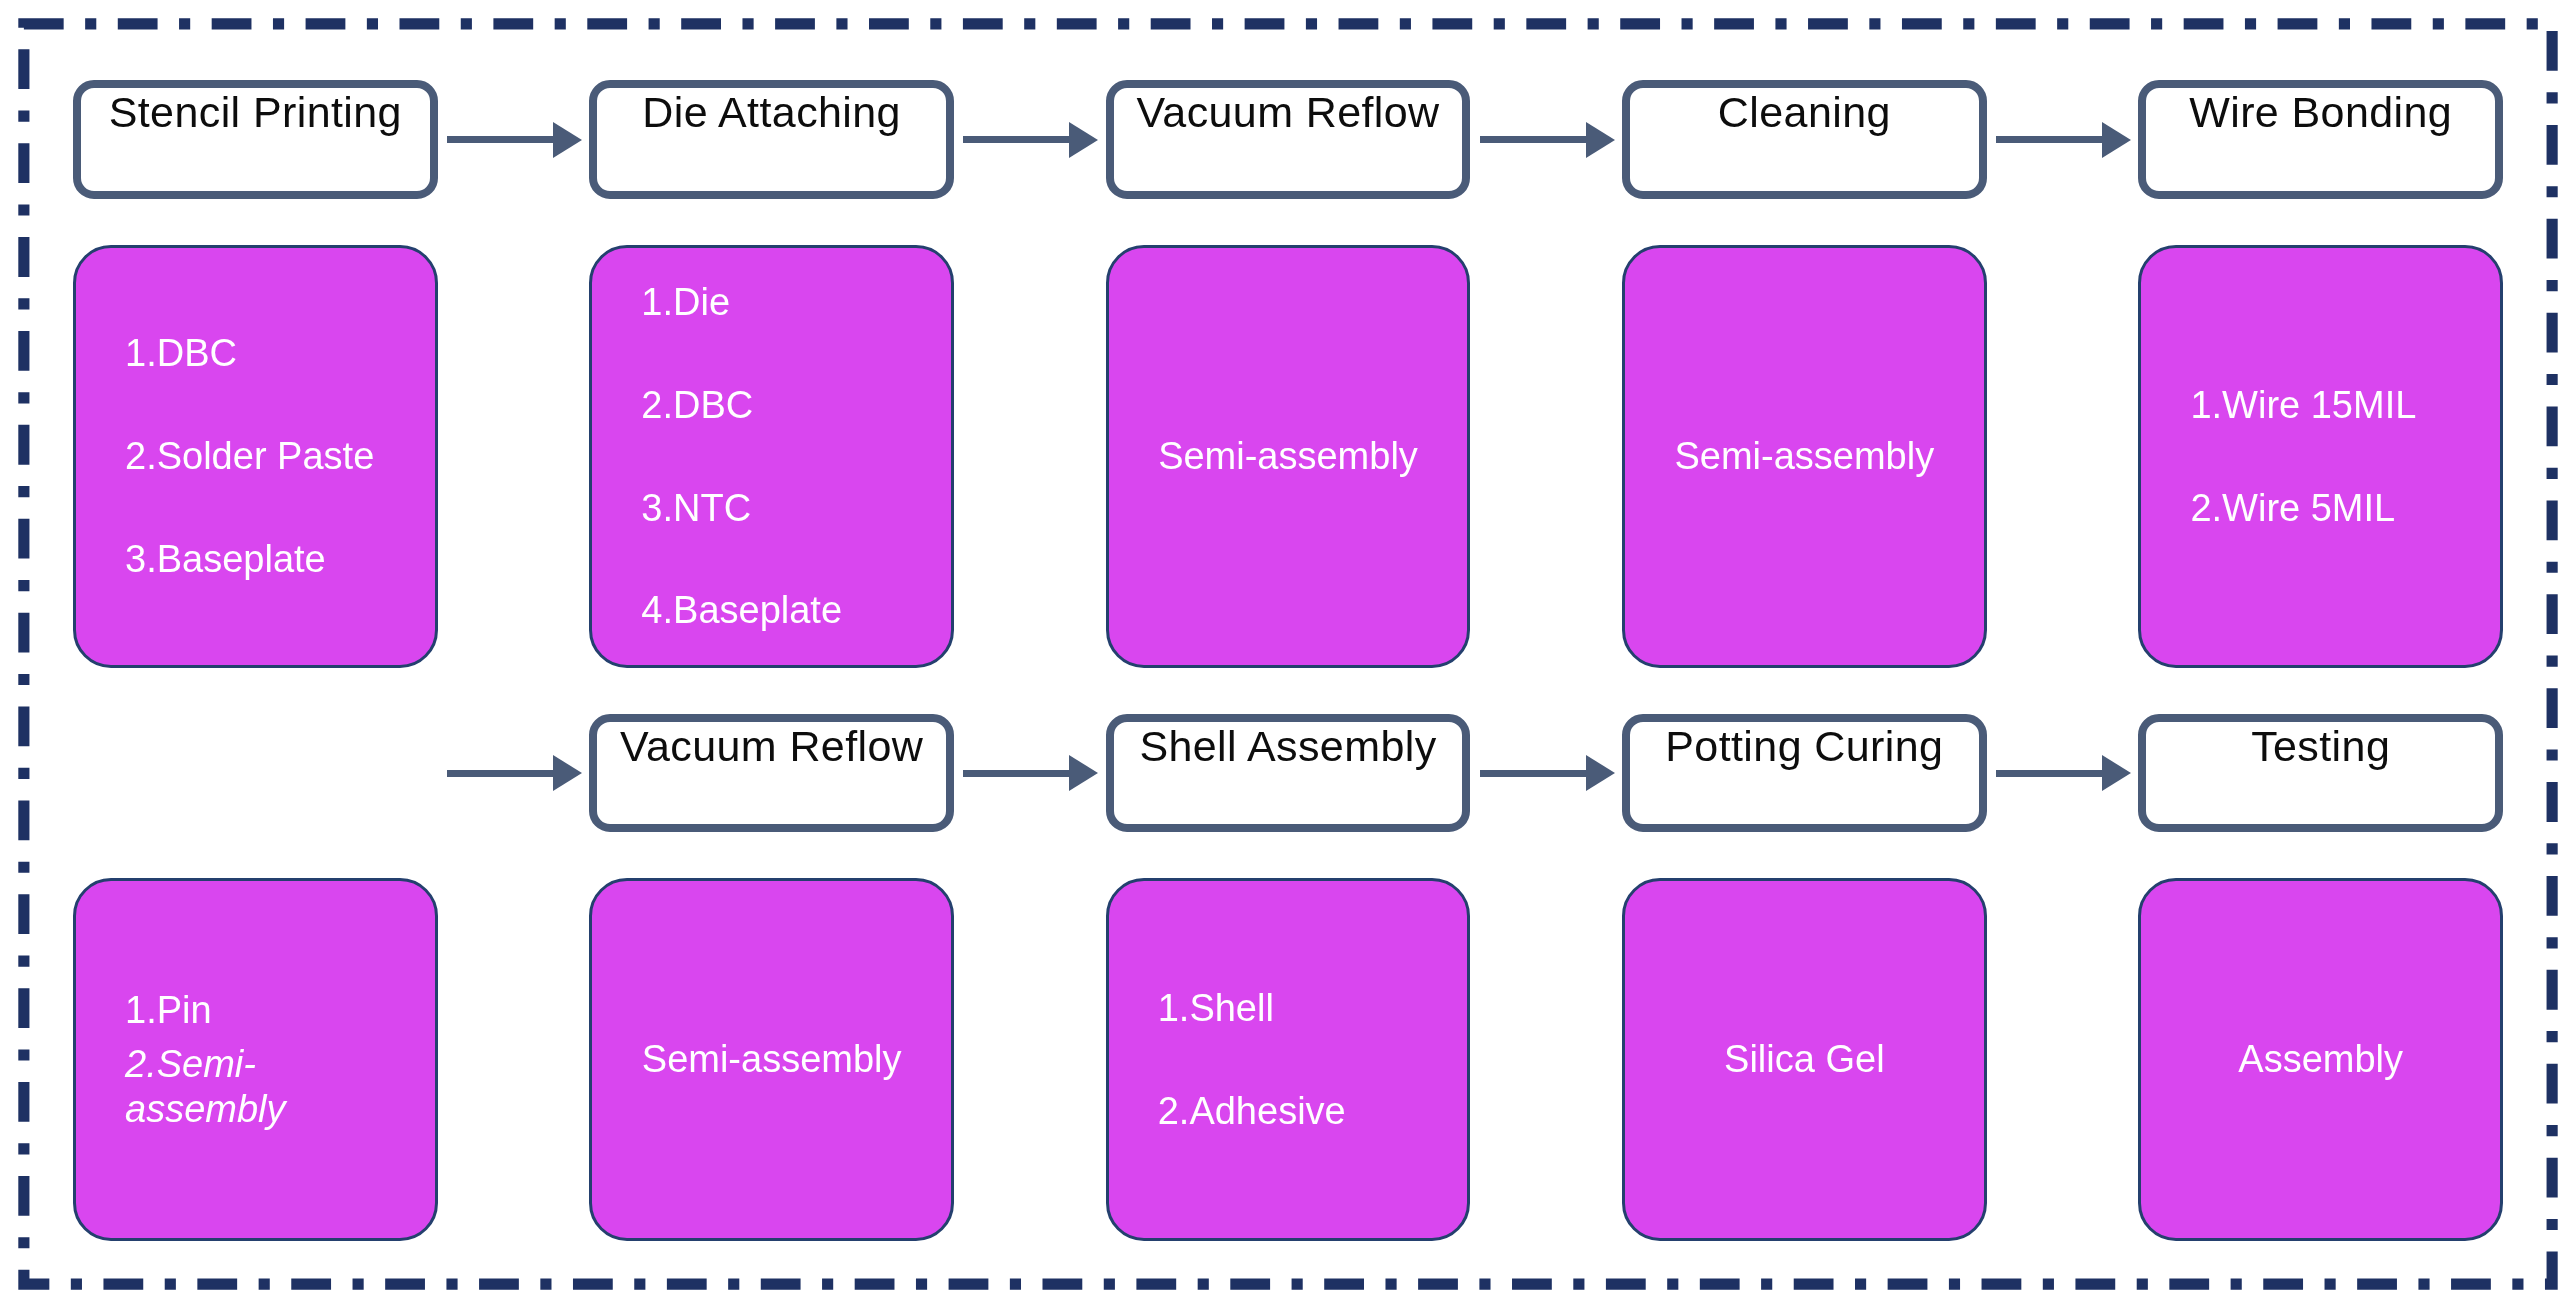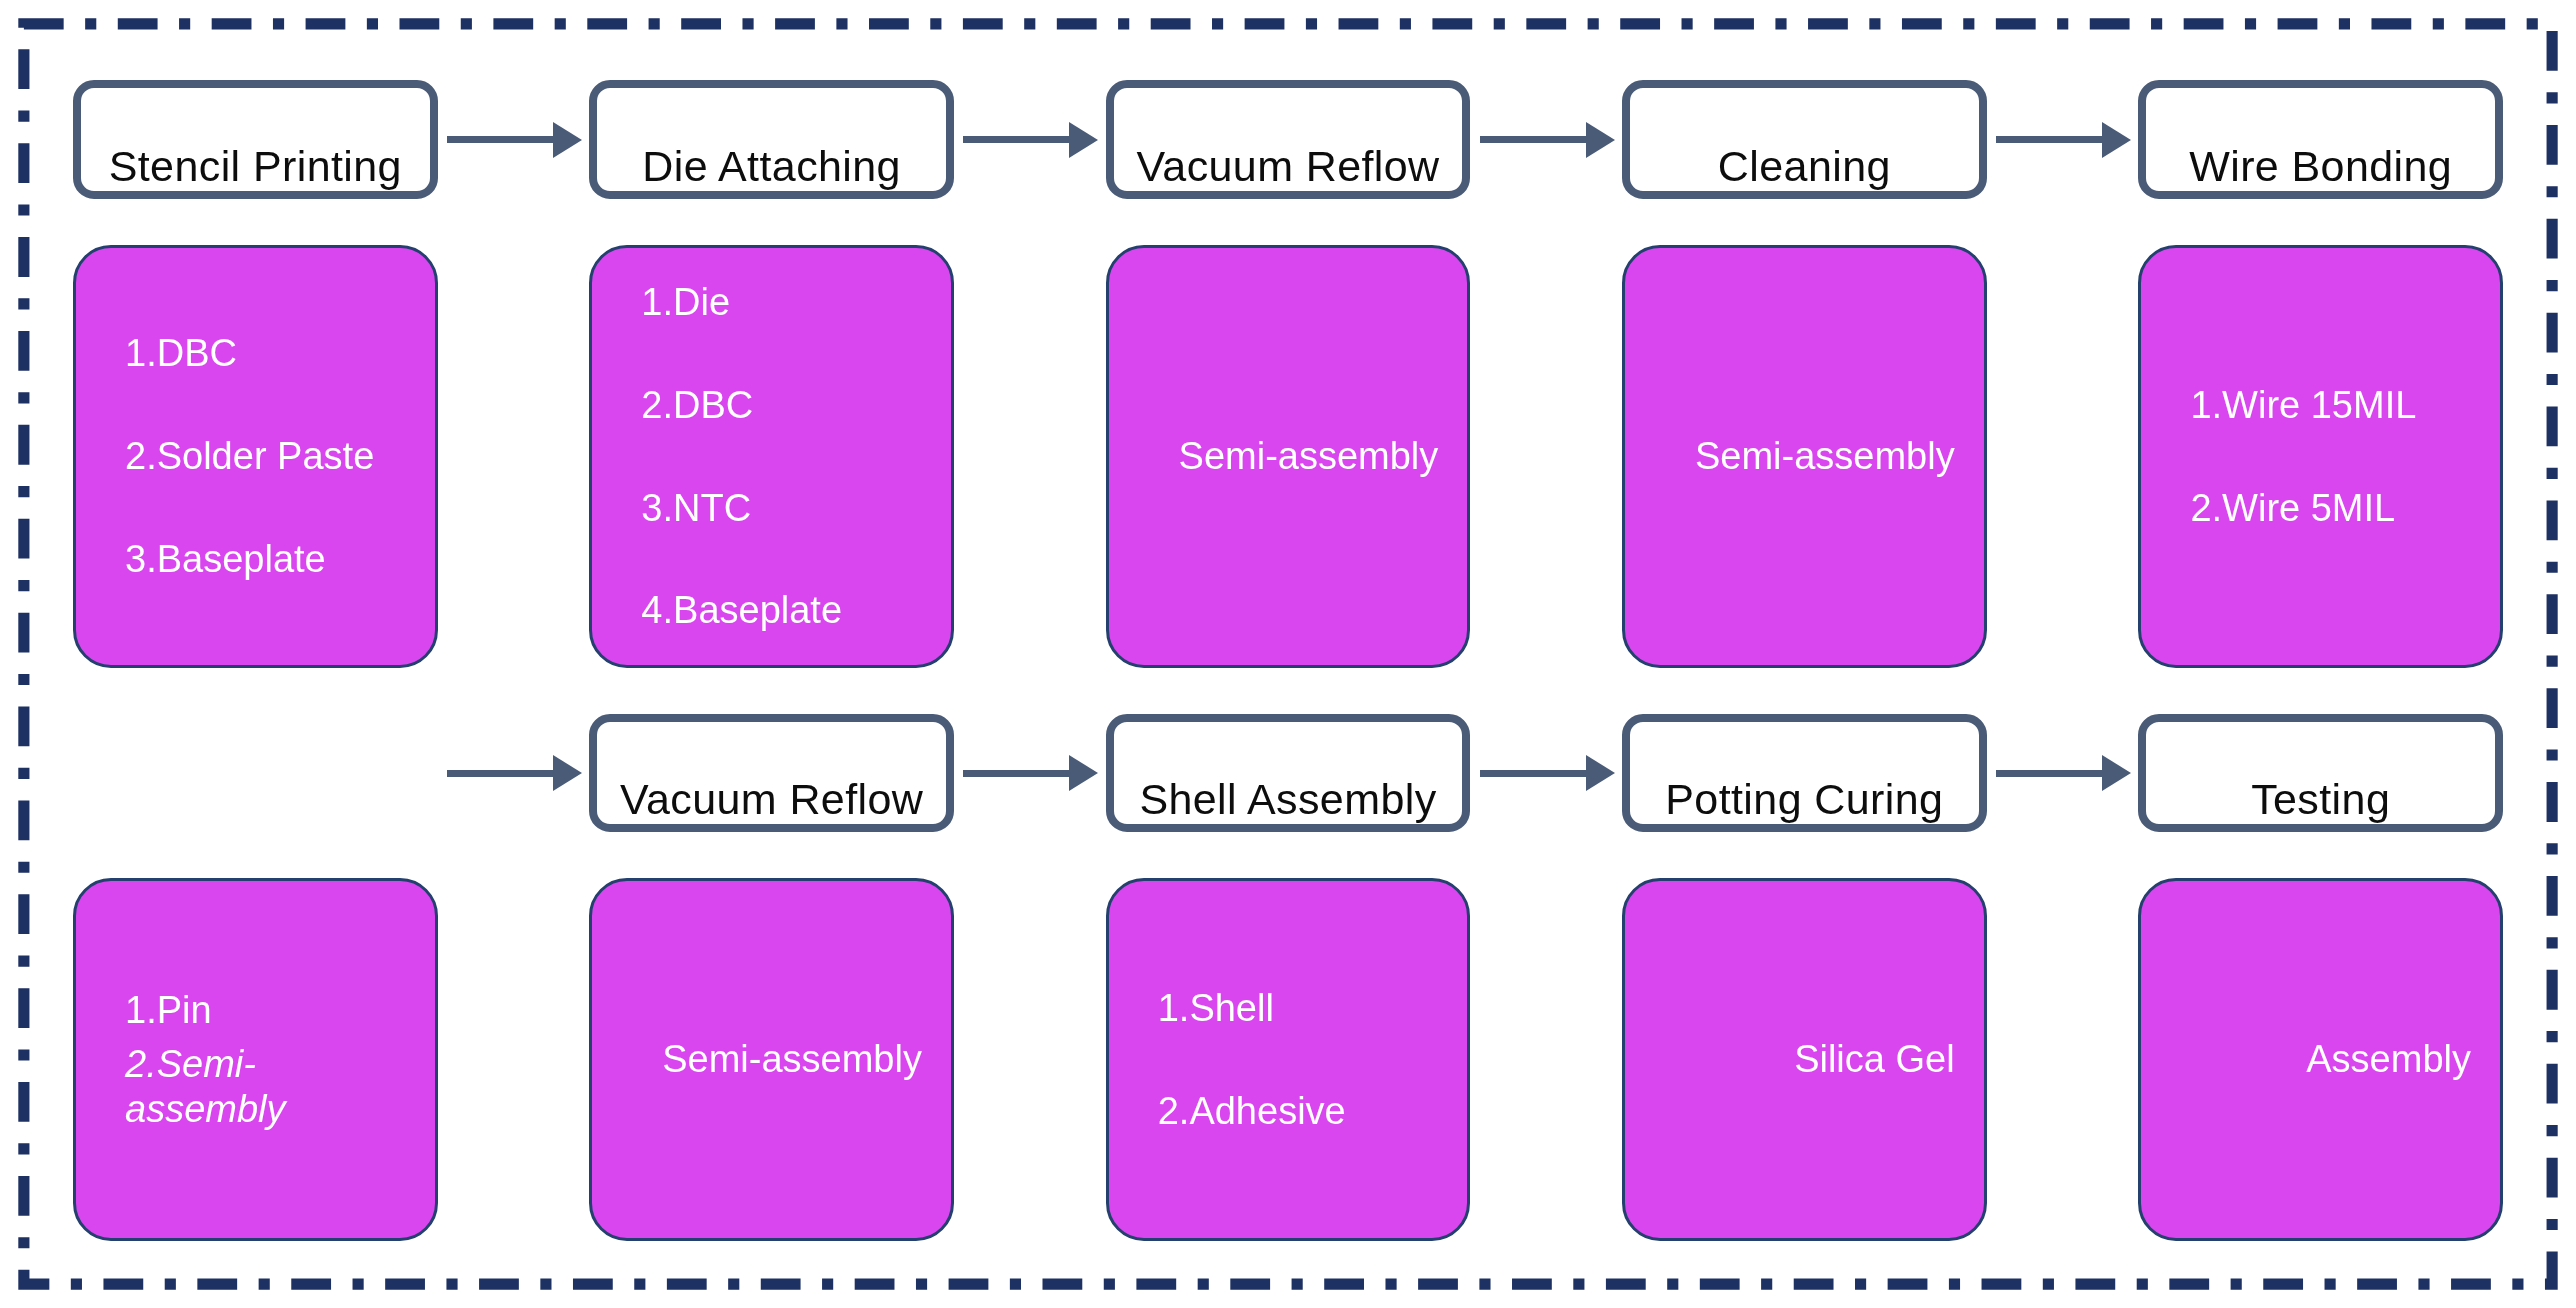--- a/index.html
+++ b/index.html
@@ -17,21 +17,21 @@
     grid-template-columns: 447fr 186fr 447fr 186fr 447fr 186fr 447fr 186fr 447fr;
     grid-template-rows: 119px 1fr 118px 1.04fr;
     row-gap: 46px;
   }
 
   
   .process {
     background: #ffffff;
     border: 8px solid #4a5b78;
     border-radius: 21px;
-    display: flex; align-items: flex-end; justify-content: center;
+    display: flex; align-items: flex-start; justify-content: center;
     font-size: 43px; color: #0d0d0d;
     letter-spacing: 0.4px;
     white-space: nowrap;
   }
 
   
   .arrow-cell { display: flex; align-items: center; justify-content: center; }
   .arrow { position: relative; width: 72%; height: 7.2px; background: #4a5b78; margin-right: 24px; }
   .arrow::after {
     content: ""; position: absolute; right: -26px; top: 50%;
@@ -47,21 +47,21 @@
     background: #d946ef;
     border: 3.2px solid #24406e;
     border-radius: 38px;
     color: #ffffff;
     font-size: 38px;
     display: flex; flex-direction: column; justify-content: center;
     padding: 32px 29px 32px 49px;
     box-sizing: border-box;
   }
   .materials.center {
-    align-items: flex-end; text-align: center;
+    align-items: center; text-align: center;
     padding-left: 29px;
   }
   .line { line-height: 1.18; }
   .materials .line + .line { margin-top: 58px; }
   .materials.tight .line + .line { margin-top: 9.5px; font-style: italic; }
   .materials.tight .line { max-width: 203px; }
 </style>
 </head>
 <body>
 

